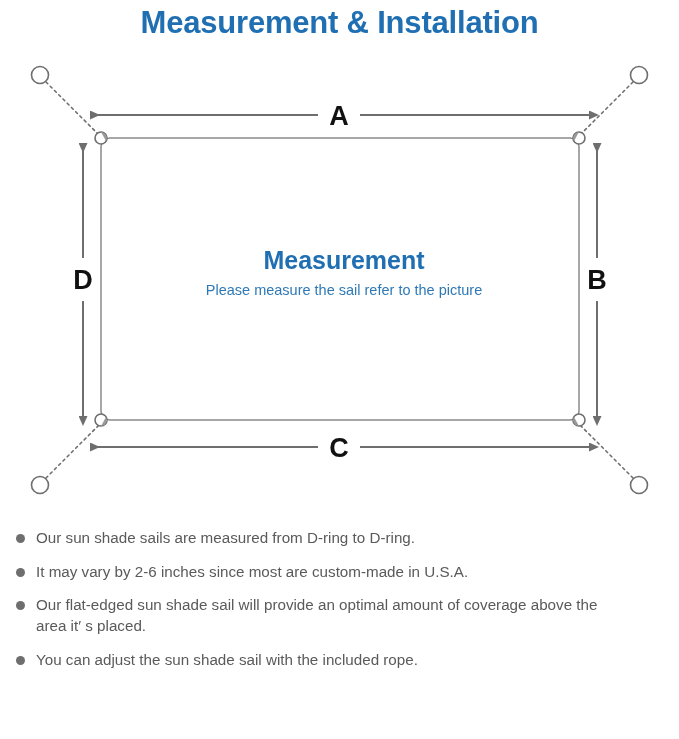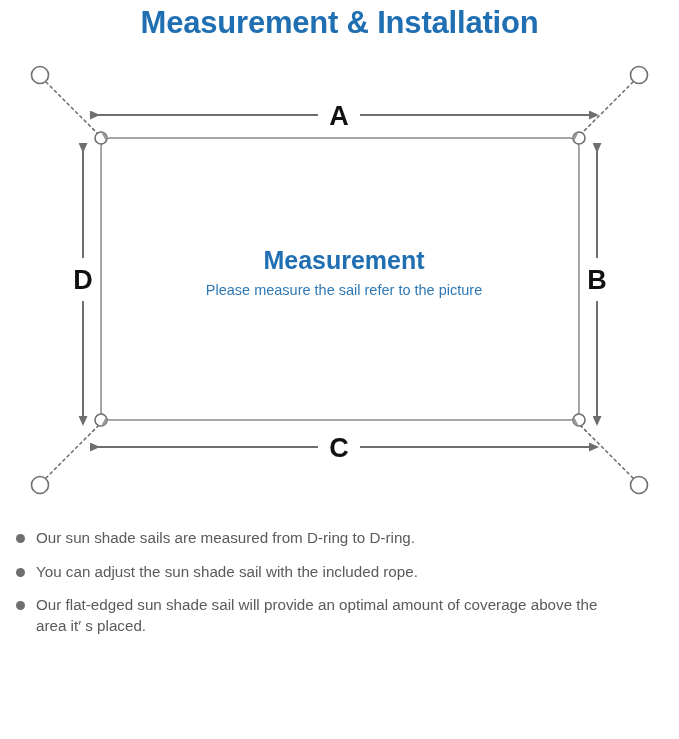--- a/index.html
+++ b/index.html
@@ -102,19 +102,23 @@
   </svg>
 </div>
 
 <div id="notes-list">
   <div class="note-item">
     <span class="note-bullet"></span>
     <span class="note-text">Our sun shade sails are measured from D-ring to D-ring.</span>
   </div>
   <div class="note-item">
     <span class="note-bullet"></span>
-    <span class="note-text">You can adjust the sun shade sail with the included rope.</span>
+    <span class="note-text">It may vary by 2-6 inches since most are custom-made in U.S.A.</span>
   </div>
   <div class="note-item">
     <span class="note-bullet"></span>
     <span class="note-text">Our flat-edged sun shade sail will provide an optimal amount of coverage above the area it′ s placed.</span>
   </div>
+  <div class="note-item">
+    <span class="note-bullet"></span>
+    <span class="note-text">You can adjust the sun shade sail with the included rope.</span>
+  </div>
 </div>
 
 </body></html>

